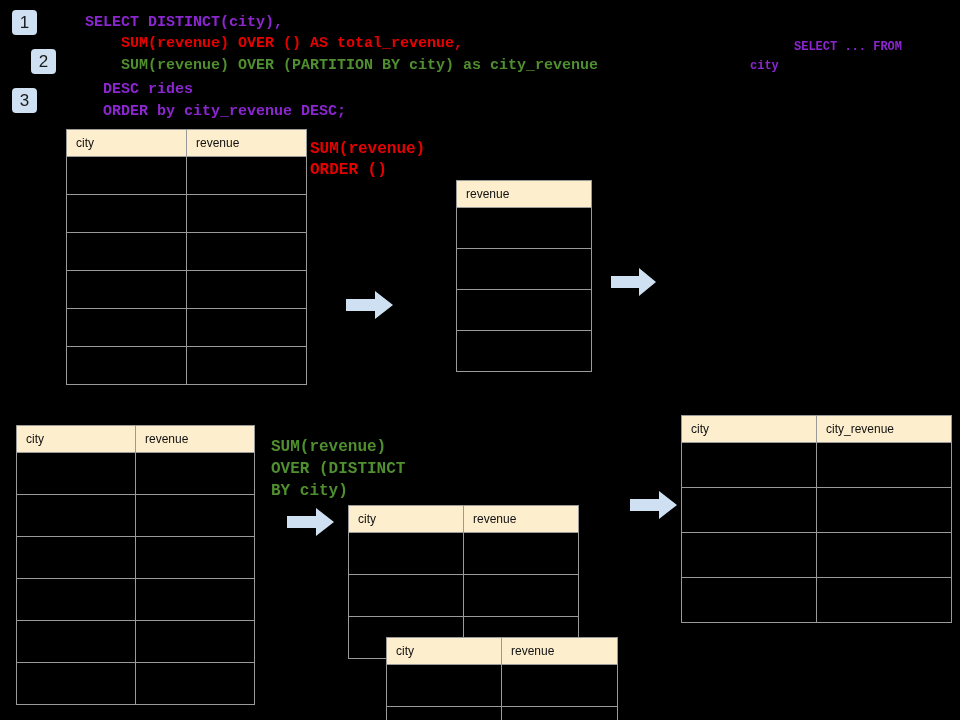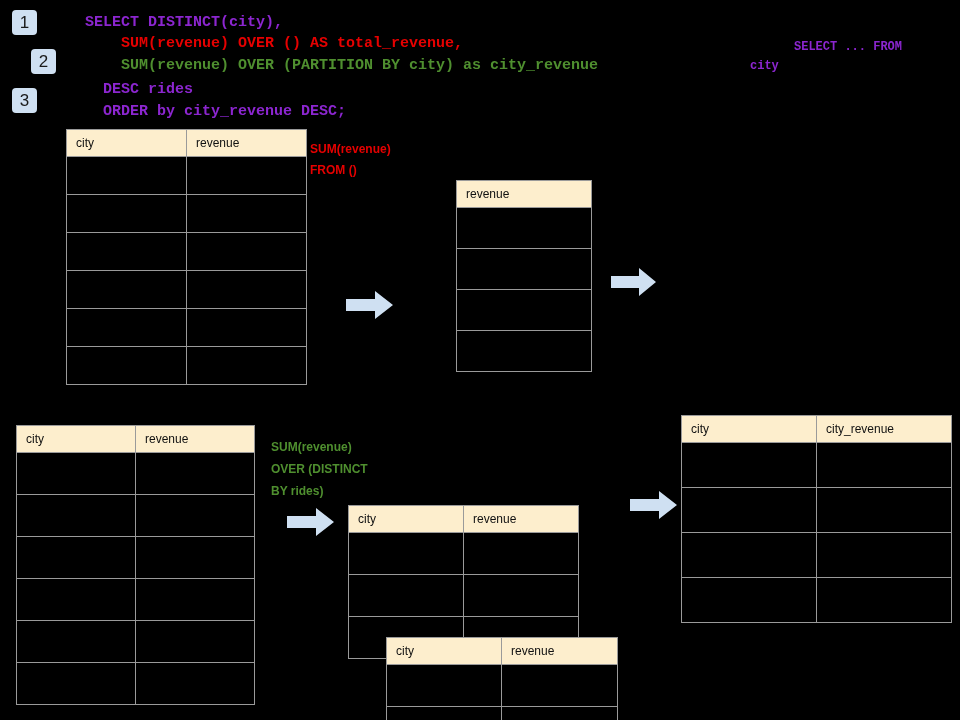--- a/index.html
+++ b/index.html
@@ -40,22 +40,22 @@
     white-space: pre;
     letter-spacing: 0px;
   }
   .c-purple { color: #8c26d0; }
   .c-red    { color: #e60000; }
   .c-green  { color: #4f8f2f; }
 
   
   .callout {
     position: absolute;
-    font-family: Liberation Sans, sans-serif;
-    font-size: 12px;
+    font-family: Liberation Mono, monospace;
+    font-size: 16px;
     font-weight: bold;
     line-height: 21px;
     white-space: pre;
   }
   .callout-small {
     position: absolute;
     font-family: "Liberation Mono", monospace;
     font-size: 12px;
     font-weight: bold;
     line-height: 19px;
@@ -106,25 +106,25 @@
   <div class="sql c-purple" style="left:85px; top:12px;font-family:Liberation Mono, monospace;">SELECT DISTINCT(city),</div>
   <div class="sql c-green" style="left:85px; top:55px;">    SUM(revenue) OVER (PARTITION BY city) as city_revenue</div>
   <div class="sql c-red" style="left:85px; top:33px;">    SUM(revenue) OVER () AS total_revenue,</div>
   <div class="sql c-purple" style="left:85px; top:79px;">  DESC rides</div>
   <div class="sql c-purple" style="left:85px; top:101px;">  ORDER by city_revenue DESC;</div>
 
   <div class="callout-small c-purple" style="left:750px; top:38px;margin-left:44px;">SELECT ... FROM</div>
   <div class="callout-small c-purple" style="left:750px; top:57px;">city</div>
 
   <div class="callout c-red" style="left:310px; top:139px;">SUM(revenue)</div>
-  <div class="callout c-red" style="left:310px; top:160px;">FROM ()</div>
+  <div class="callout c-red" style="left:310px; top:160px;">ORDER ()</div>
 
   <div class="callout c-green" style="left:271px; top:437px;">SUM(revenue)</div>
   <div class="callout c-green" style="left:271px; top:459px;">OVER (DISTINCT</div>
-  <div class="callout c-green" style="left:271px; top:481px;">BY rides)</div>
+  <div class="callout c-green" style="left:271px; top:481px;">BY city)</div>
 
   <table class="tbl" style="left:66px; top:129px; width:240px;">
     <colgroup>
         <col style="width:120px">
         <col style="width:120px">
       </colgroup>
     <thead>
       <tr>
         <th>city</th>
         <th>revenue</th>

